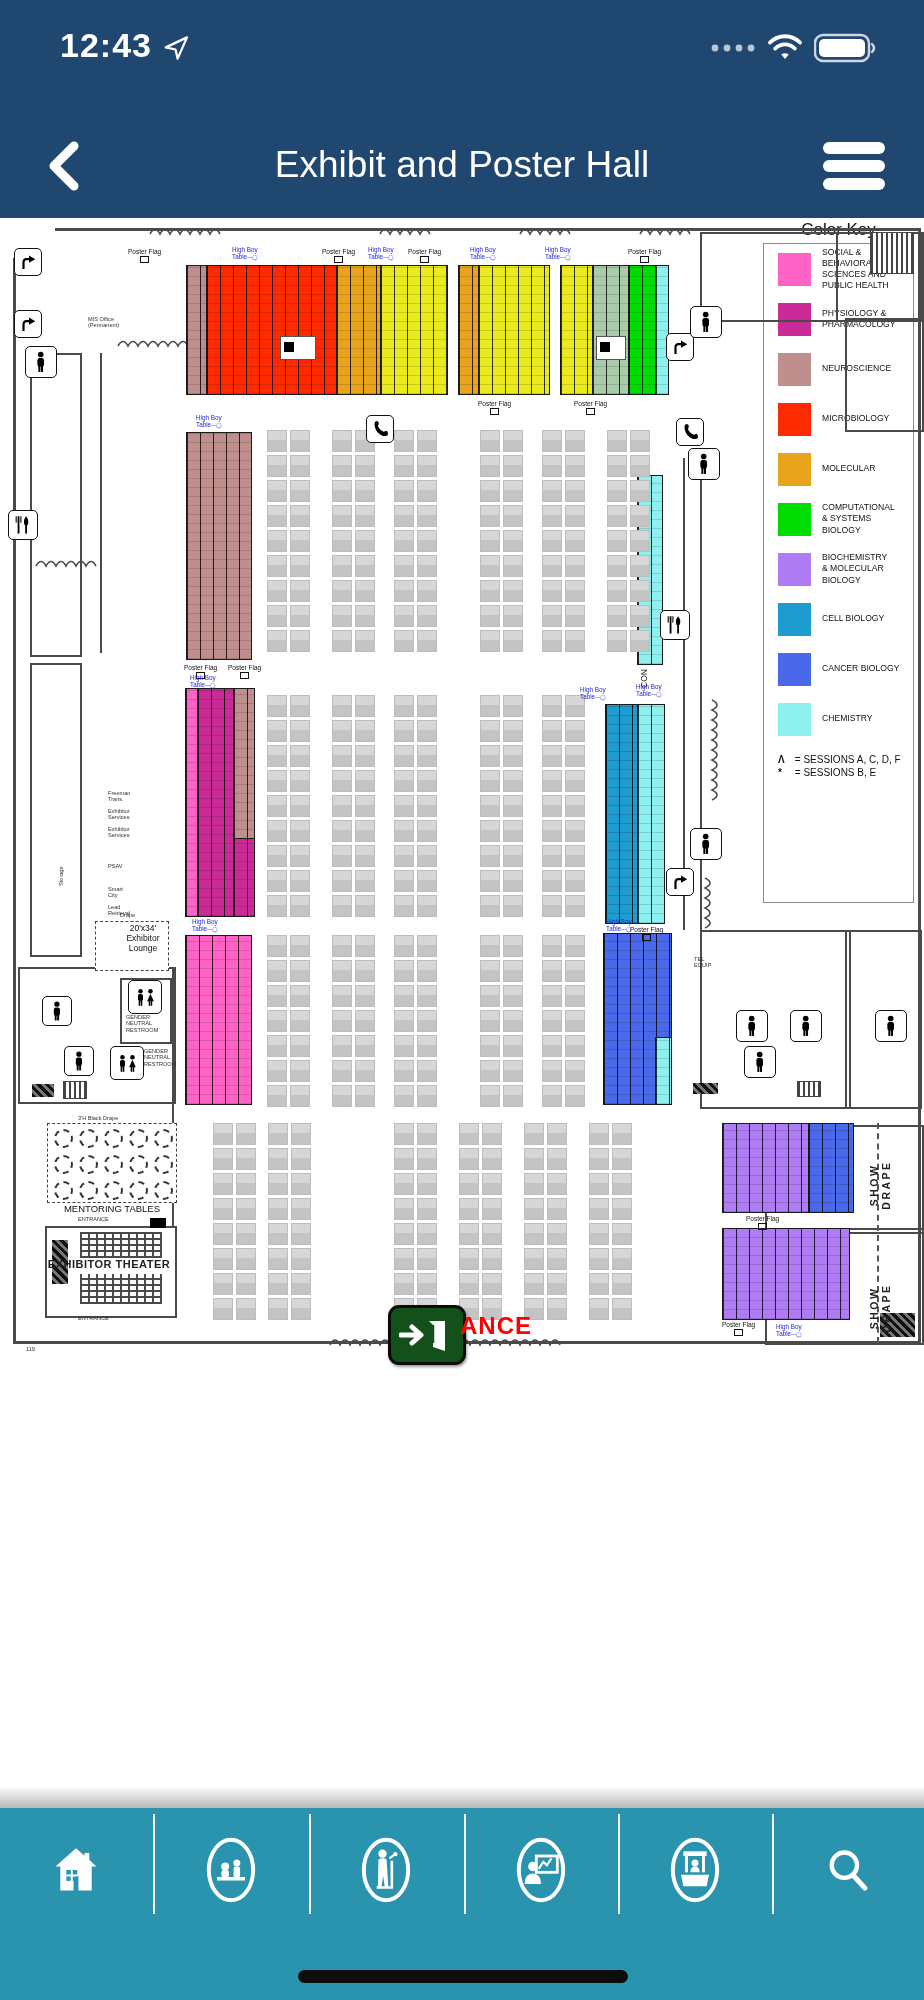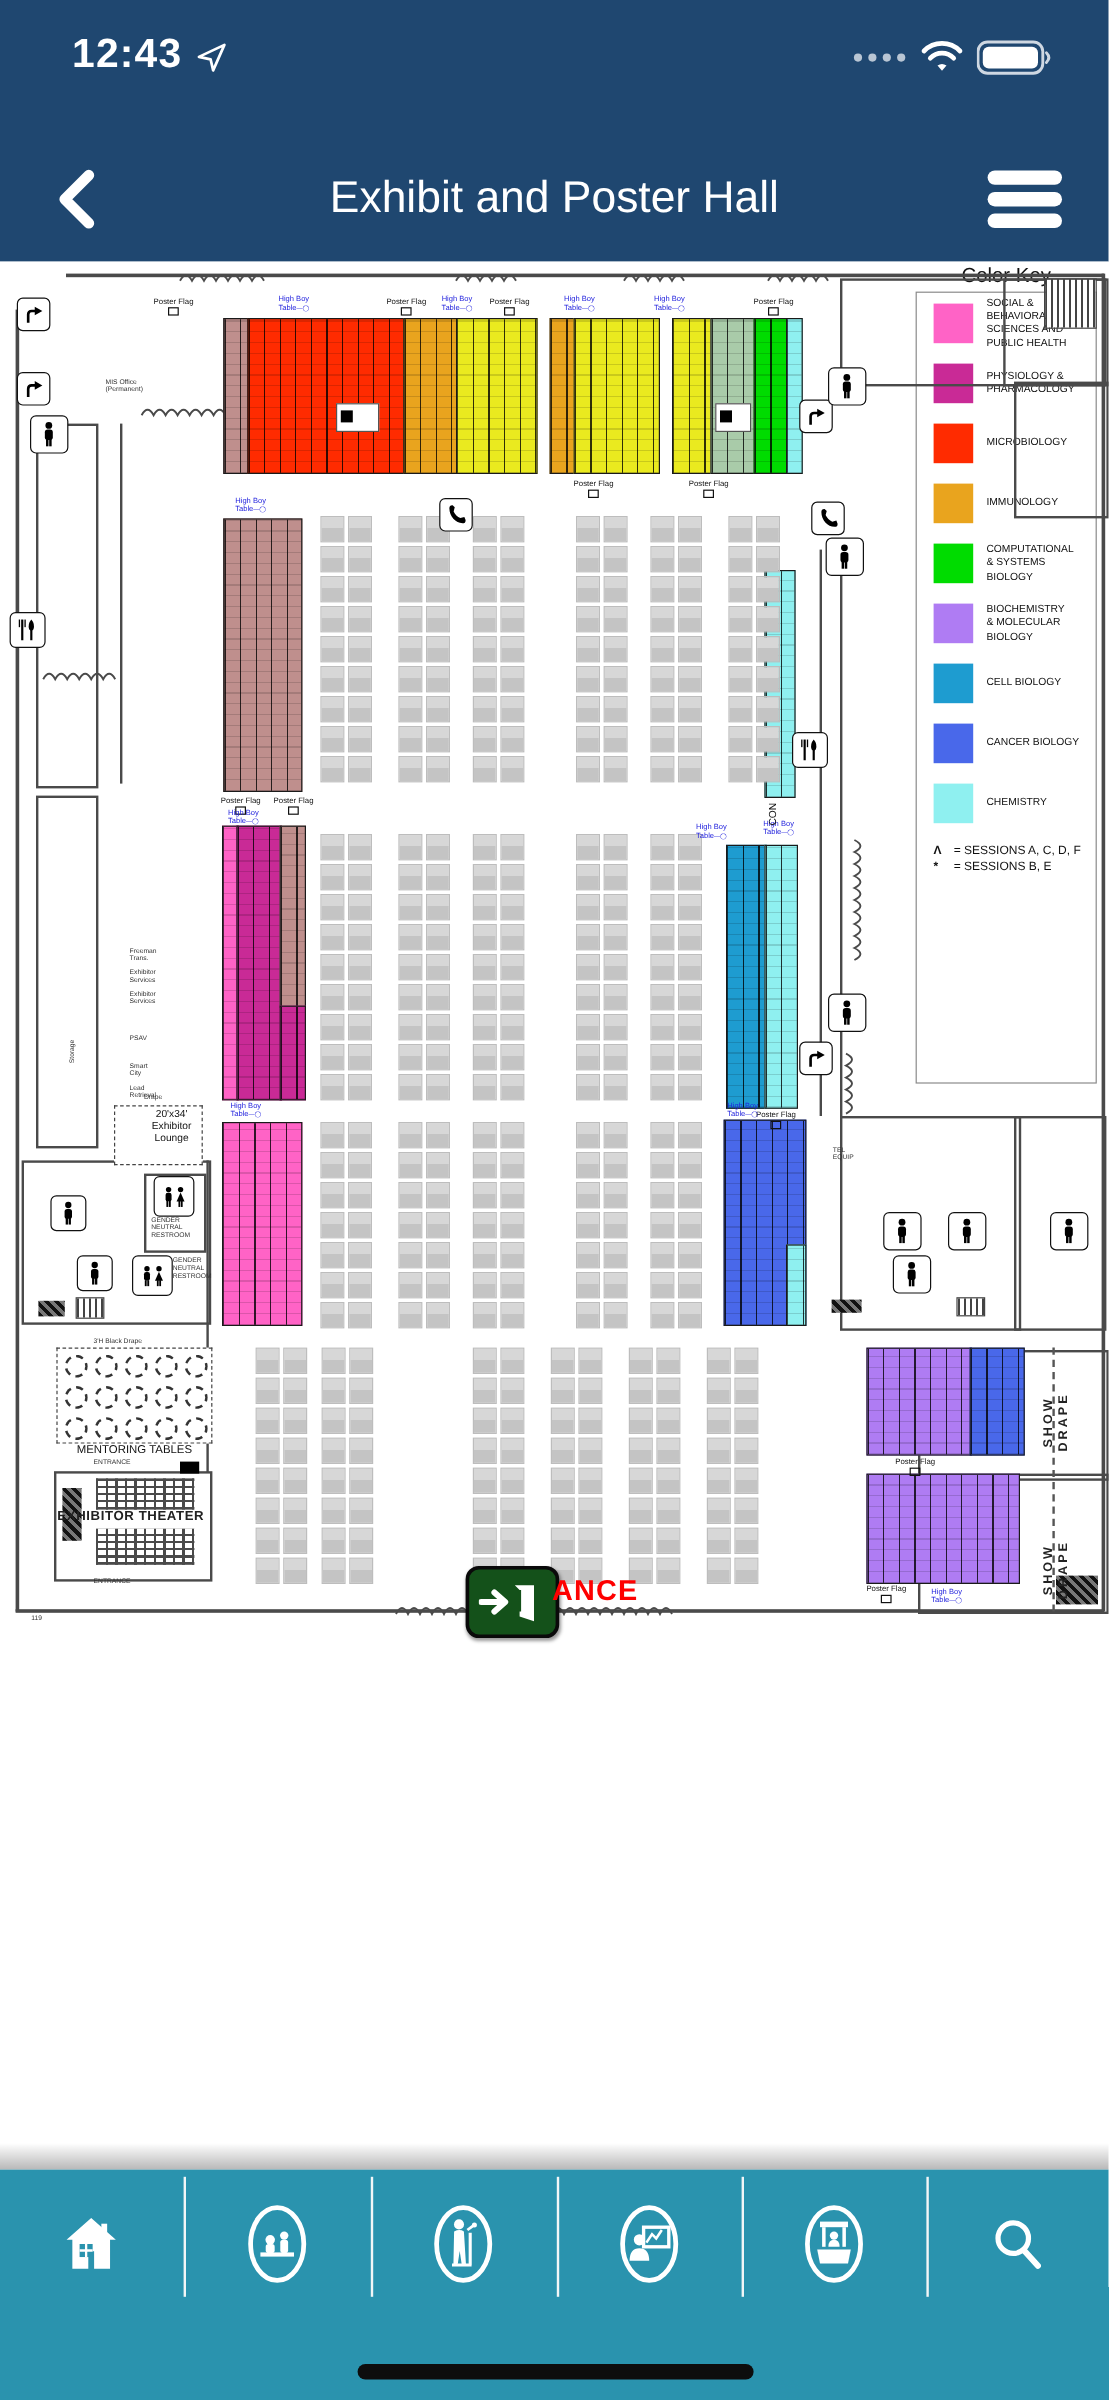--- a/index.html
+++ b/index.html
@@ -106,26 +106,30 @@
             <div class="leg-lb" style="white-space: pre-line;">SOCIAL &amp; BEHAVIORAL
 SCIENCES AND
 PUBLIC HEALTH</div>
           </div>
           <div class="leg-item">
             <div class="leg-sw" style="background: rgb(201, 42, 150);"></div>
             <div class="leg-lb" style="white-space: pre-line;">PHYSIOLOGY &amp;
 PHARMACOLOGY</div>
           </div>
           <div class="leg-item">
+            <div class="leg-sw" style="background: rgb(191, 143, 141);"></div>
+            <div class="leg-lb" style="white-space: pre-line;">NEUROSCIENCE</div>
+          </div>
+          <div class="leg-item">
             <div class="leg-sw" style="background: rgb(255, 43, 0);"></div>
             <div class="leg-lb" style="white-space: pre-line;">MICROBIOLOGY</div>
           </div>
           <div class="leg-item">
             <div class="leg-sw" style="background: rgb(233, 164, 30);"></div>
-            <div class="leg-lb" style="white-space: pre-line;">IMMUNOLOGY</div>
+            <div class="leg-lb" style="white-space: pre-line;">MOLECULAR</div>
           </div>
           <div class="leg-item">
             <div class="leg-sw" style="background: rgb(0, 220, 0);"></div>
             <div class="leg-lb" style="white-space: pre-line;">COMPUTATIONAL
 &amp; SYSTEMS
 BIOLOGY</div>
           </div>
           <div class="leg-item">
             <div class="leg-sw" style="background: rgb(175, 124, 243);"></div>
             <div class="leg-lb" style="white-space: pre-line;">BIOCHEMISTRY

